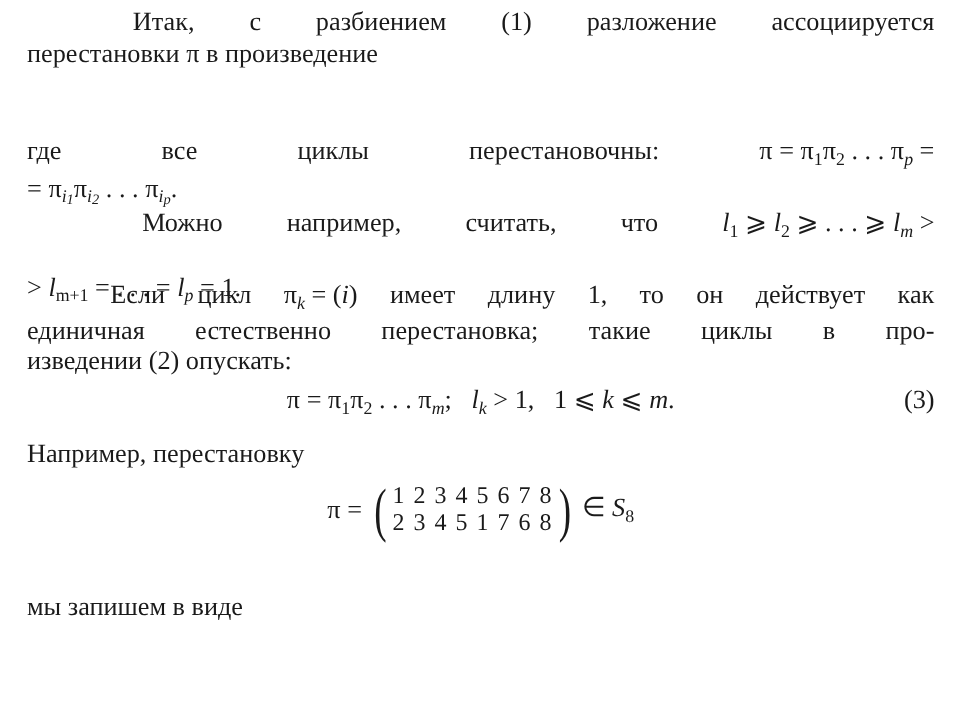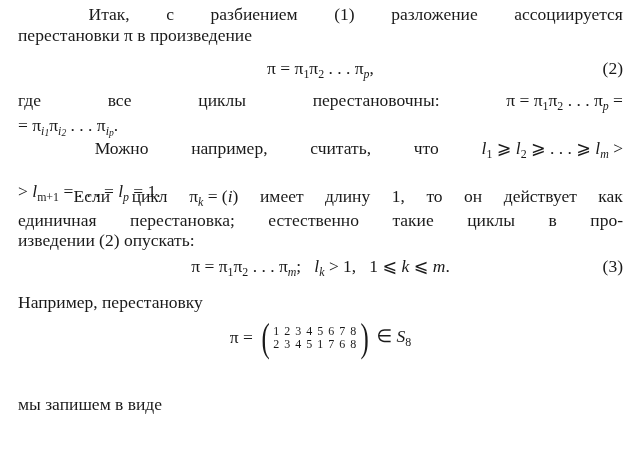--- a/index.html
+++ b/index.html
@@ -77,21 +77,21 @@
   .paren {
     font-size: 40px;
     line-height: 0.8;
     font-family: "Liberation Serif", serif;
     transform: scaleX(0.62);
     display: inline-block;
   }
   .mtx-rows {
     display: inline-flex;
     flex-direction: column;
-    font-size: 12px;
+    font-size: 16px;
     line-height: 1.12;
     letter-spacing: 1.0px;
     padding: 0 1px;
   }
   .big-op {
     font-size: 18px;
   }
 </style>
 </head>
 <body>
@@ -106,28 +106,20 @@
       <span>разбиением</span>
       <span>(1)</span>
       <span>разложение</span>
       <span>ассоциируется</span>
     </div>
     <div class="line" style="margin-top:3px;">
       перестановки <span class="greek">π</span> в произведение
     </div>
   </div>
 
-  <div class="body-text" style="top:60px;">
-    <div class="eq-row">
-      <div class="center">
-        <span class="greek">π</span> = <span class="greek">π</span><span class="subup">1</span><span class="greek">π</span><span class="subup">2</span> . . . <span class="greek">π</span><span class="sub">p</span>,
-      </div>
-      <div class="eq-num">(2)</div>
-    </div>
-  </div>
 
   <div class="body-text" style="top:92px;">
     <div class="just">
       <span>где</span>
       <span>все</span>
       <span>циклы</span>
       <span>перестановочны:</span>
       <span><span class="greek">π</span> = <span class="greek">π</span><span class="subup">1</span><span class="greek">π</span><span class="subup">2</span> . . . <span class="greek">π</span><span class="sub">p</span> =</span>
     </div>
     <div class="line" style="margin-top:4px;">
@@ -158,22 +150,22 @@
       <span>имеет</span>
       <span>длину</span>
       <span>1,</span>
       <span>то</span>
       <span>он</span>
       <span>действует</span>
       <span>как</span>
     </div>
     <div class="just" style="margin-top:3px;">
       <span>единичная</span>
+      <span>естественно</span>
       <span>перестановка;</span>
-      <span>естественно</span>
       <span>такие</span>
       <span>циклы</span>
       <span>в</span>
       <span>про-</span>
     </div>
     <div class="line" style="margin-top:3px;">изведении (2) опускать:</div>
   </div>
 
   <div class="body-text" style="top:258px;">
     <div class="eq-row">

